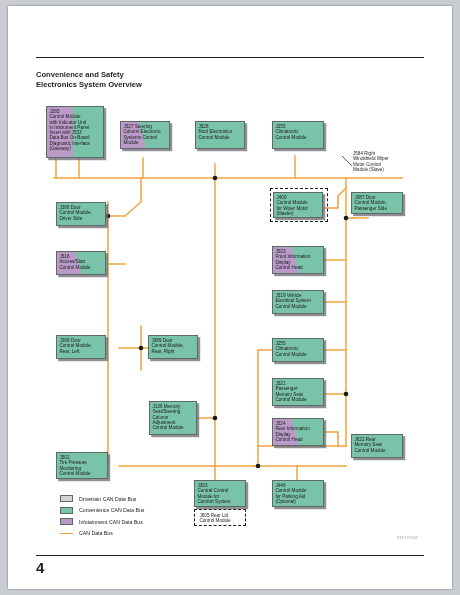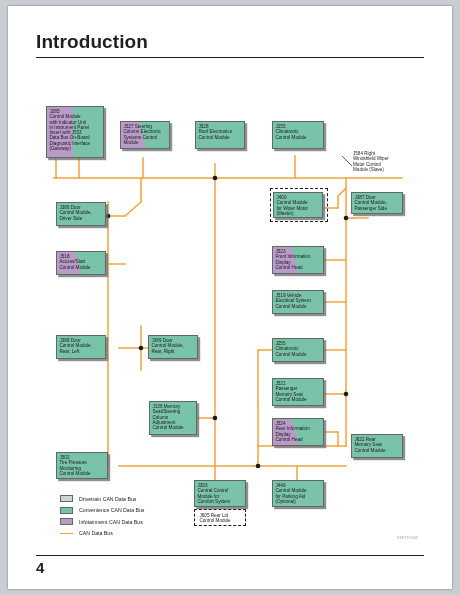--- a/index.html
+++ b/index.html
@@ -86,23 +86,26 @@
   .lline {
     width:13px; height:0; border-top:1.6px solid #f2a33c; margin-right:6px;
   }
   .ltext { font-size:5.2px; color:#1c1c1c; }
 </style>
 </head>
 <body>
 
 <div id="page">
 
-  <div id="hdr-title">Introduction</div>
   <div id="hdr-rule"></div>
 
+  <div id="sub">
+    <div>Convenience and Safety</div>
+    <div>Electronics System Overview</div>
+  </div>
 
   <div id="canvas">
 
     <svg id="wires" width="444" height="583">
       <g stroke="#f2a33c" stroke-width="1.5" fill="none" stroke-linecap="square">
 
         <path d="M46,172 L394,172"></path>
 
         <path d="M48,152 L48,172"></path>
         <path d="M71,152 L71,172"></path>

